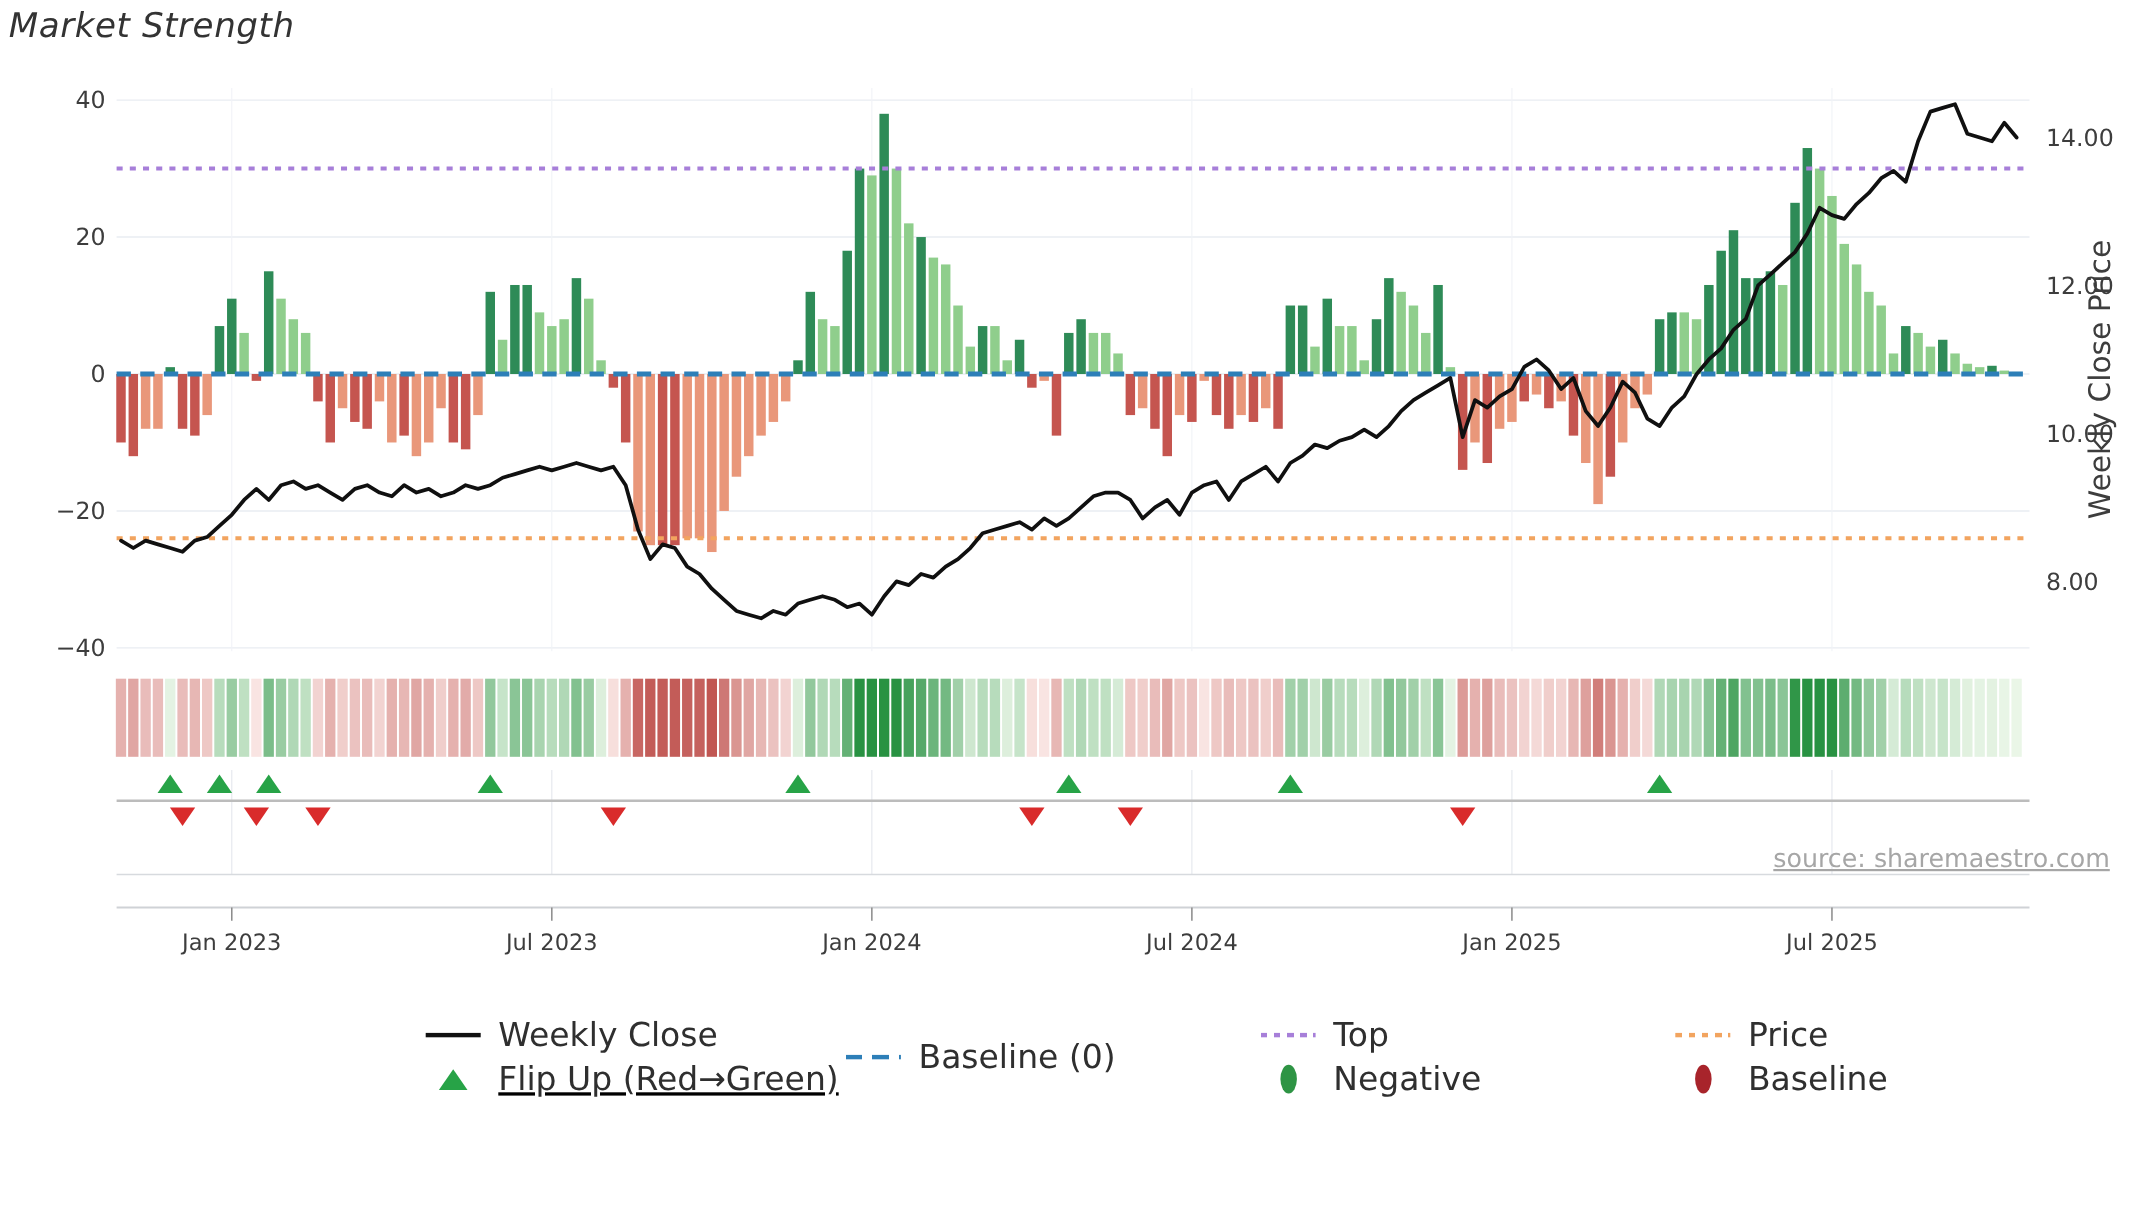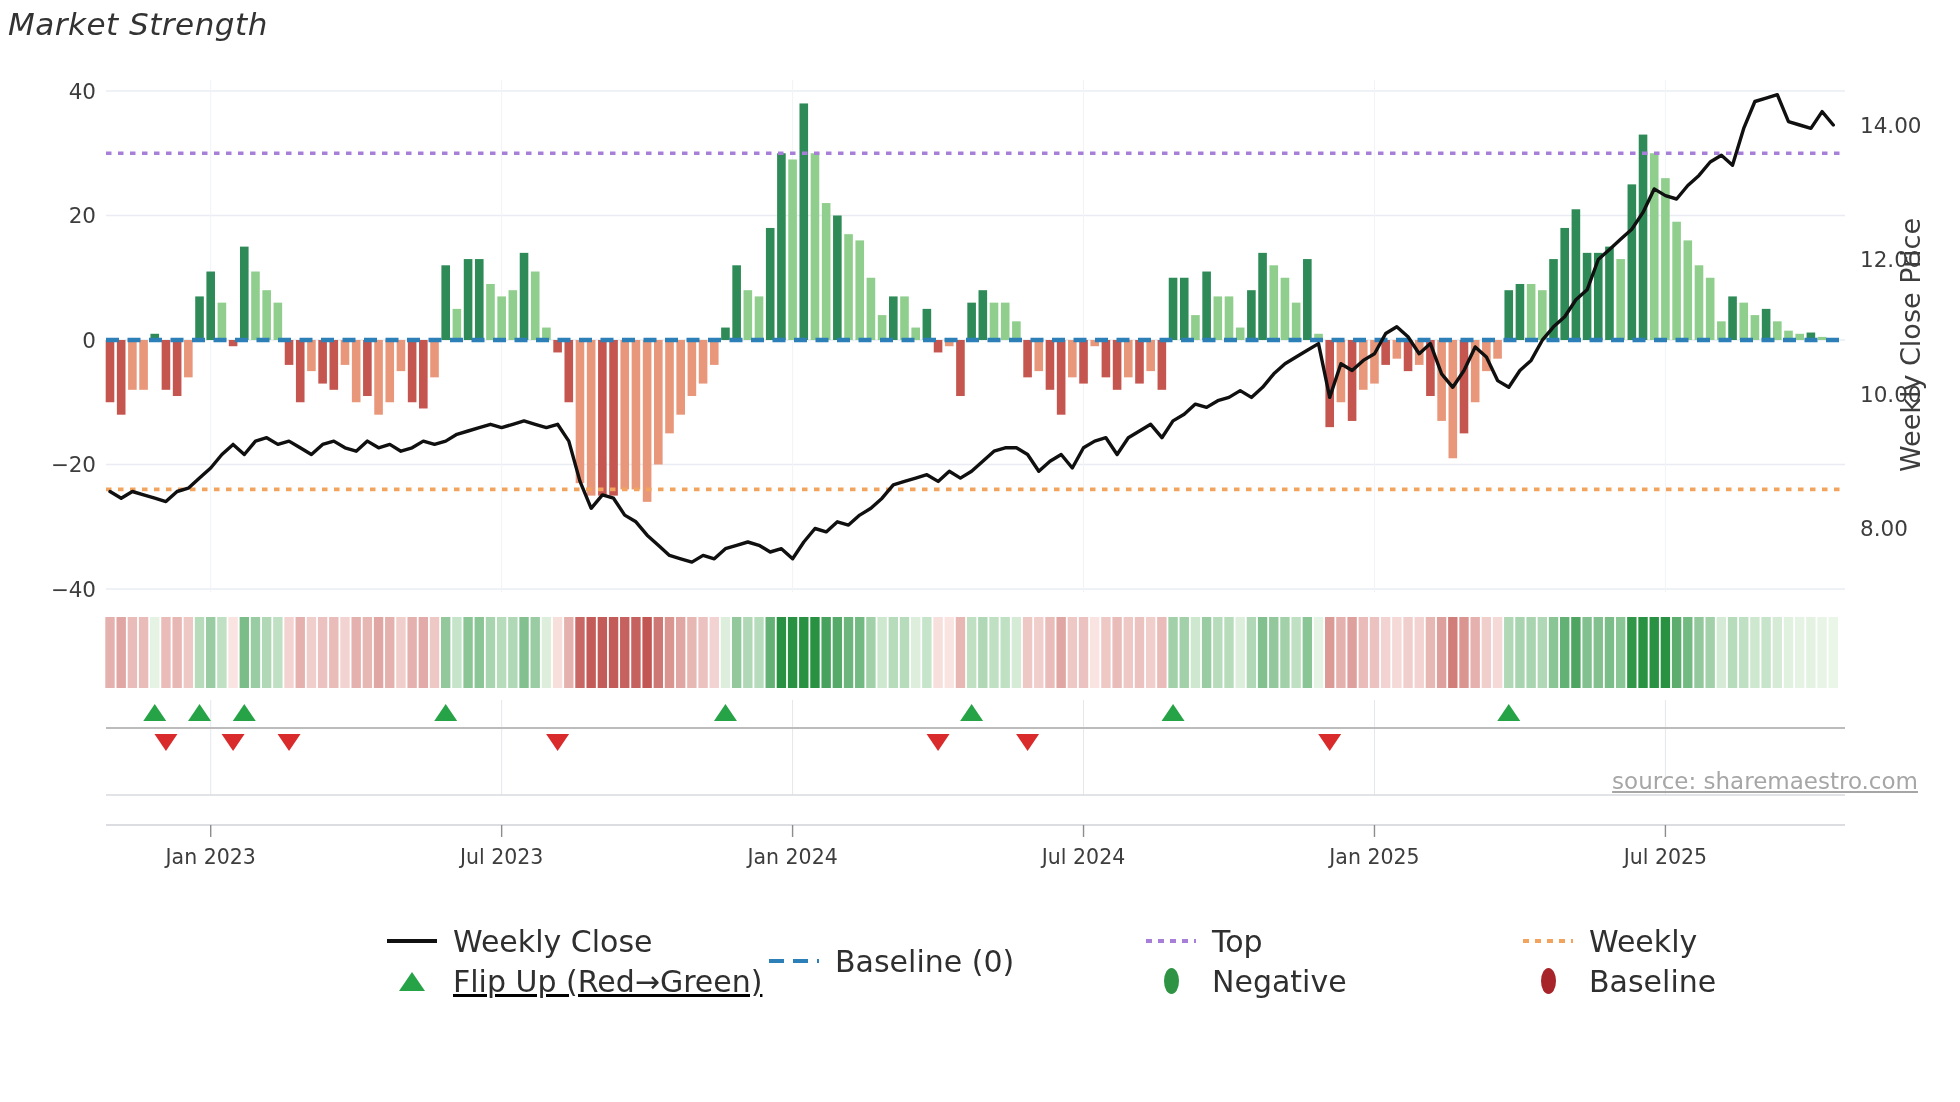--- a/index.html
+++ b/index.html
@@ -439,21 +439,21 @@
   <div class="legend-item" style="left:1140px;top:919px;">
     <span class="legend-swatch">
         <span class="sw-dot-purple"></span>
       </span>
     <span class="legend-label">Top</span>
   </div>
   <div class="legend-item" style="left:1517px;top:919px;">
     <span class="legend-swatch">
         <span class="sw-dot-orange"></span>
       </span>
-    <span class="legend-label">Weekly</span>
+    <span class="legend-label">Price</span>
   </div>
 
   <div class="legend-item" style="left:381px;top:959px;text-decoration:underline;">
     <span class="legend-swatch">
         <span class="sw-tri-up"></span>
       </span>
     <span class="legend-label">Flip Up (Red→Green)</span>
   </div>
   <div class="legend-item" style="left:1140px;top:959px;">
     <span class="legend-swatch">

